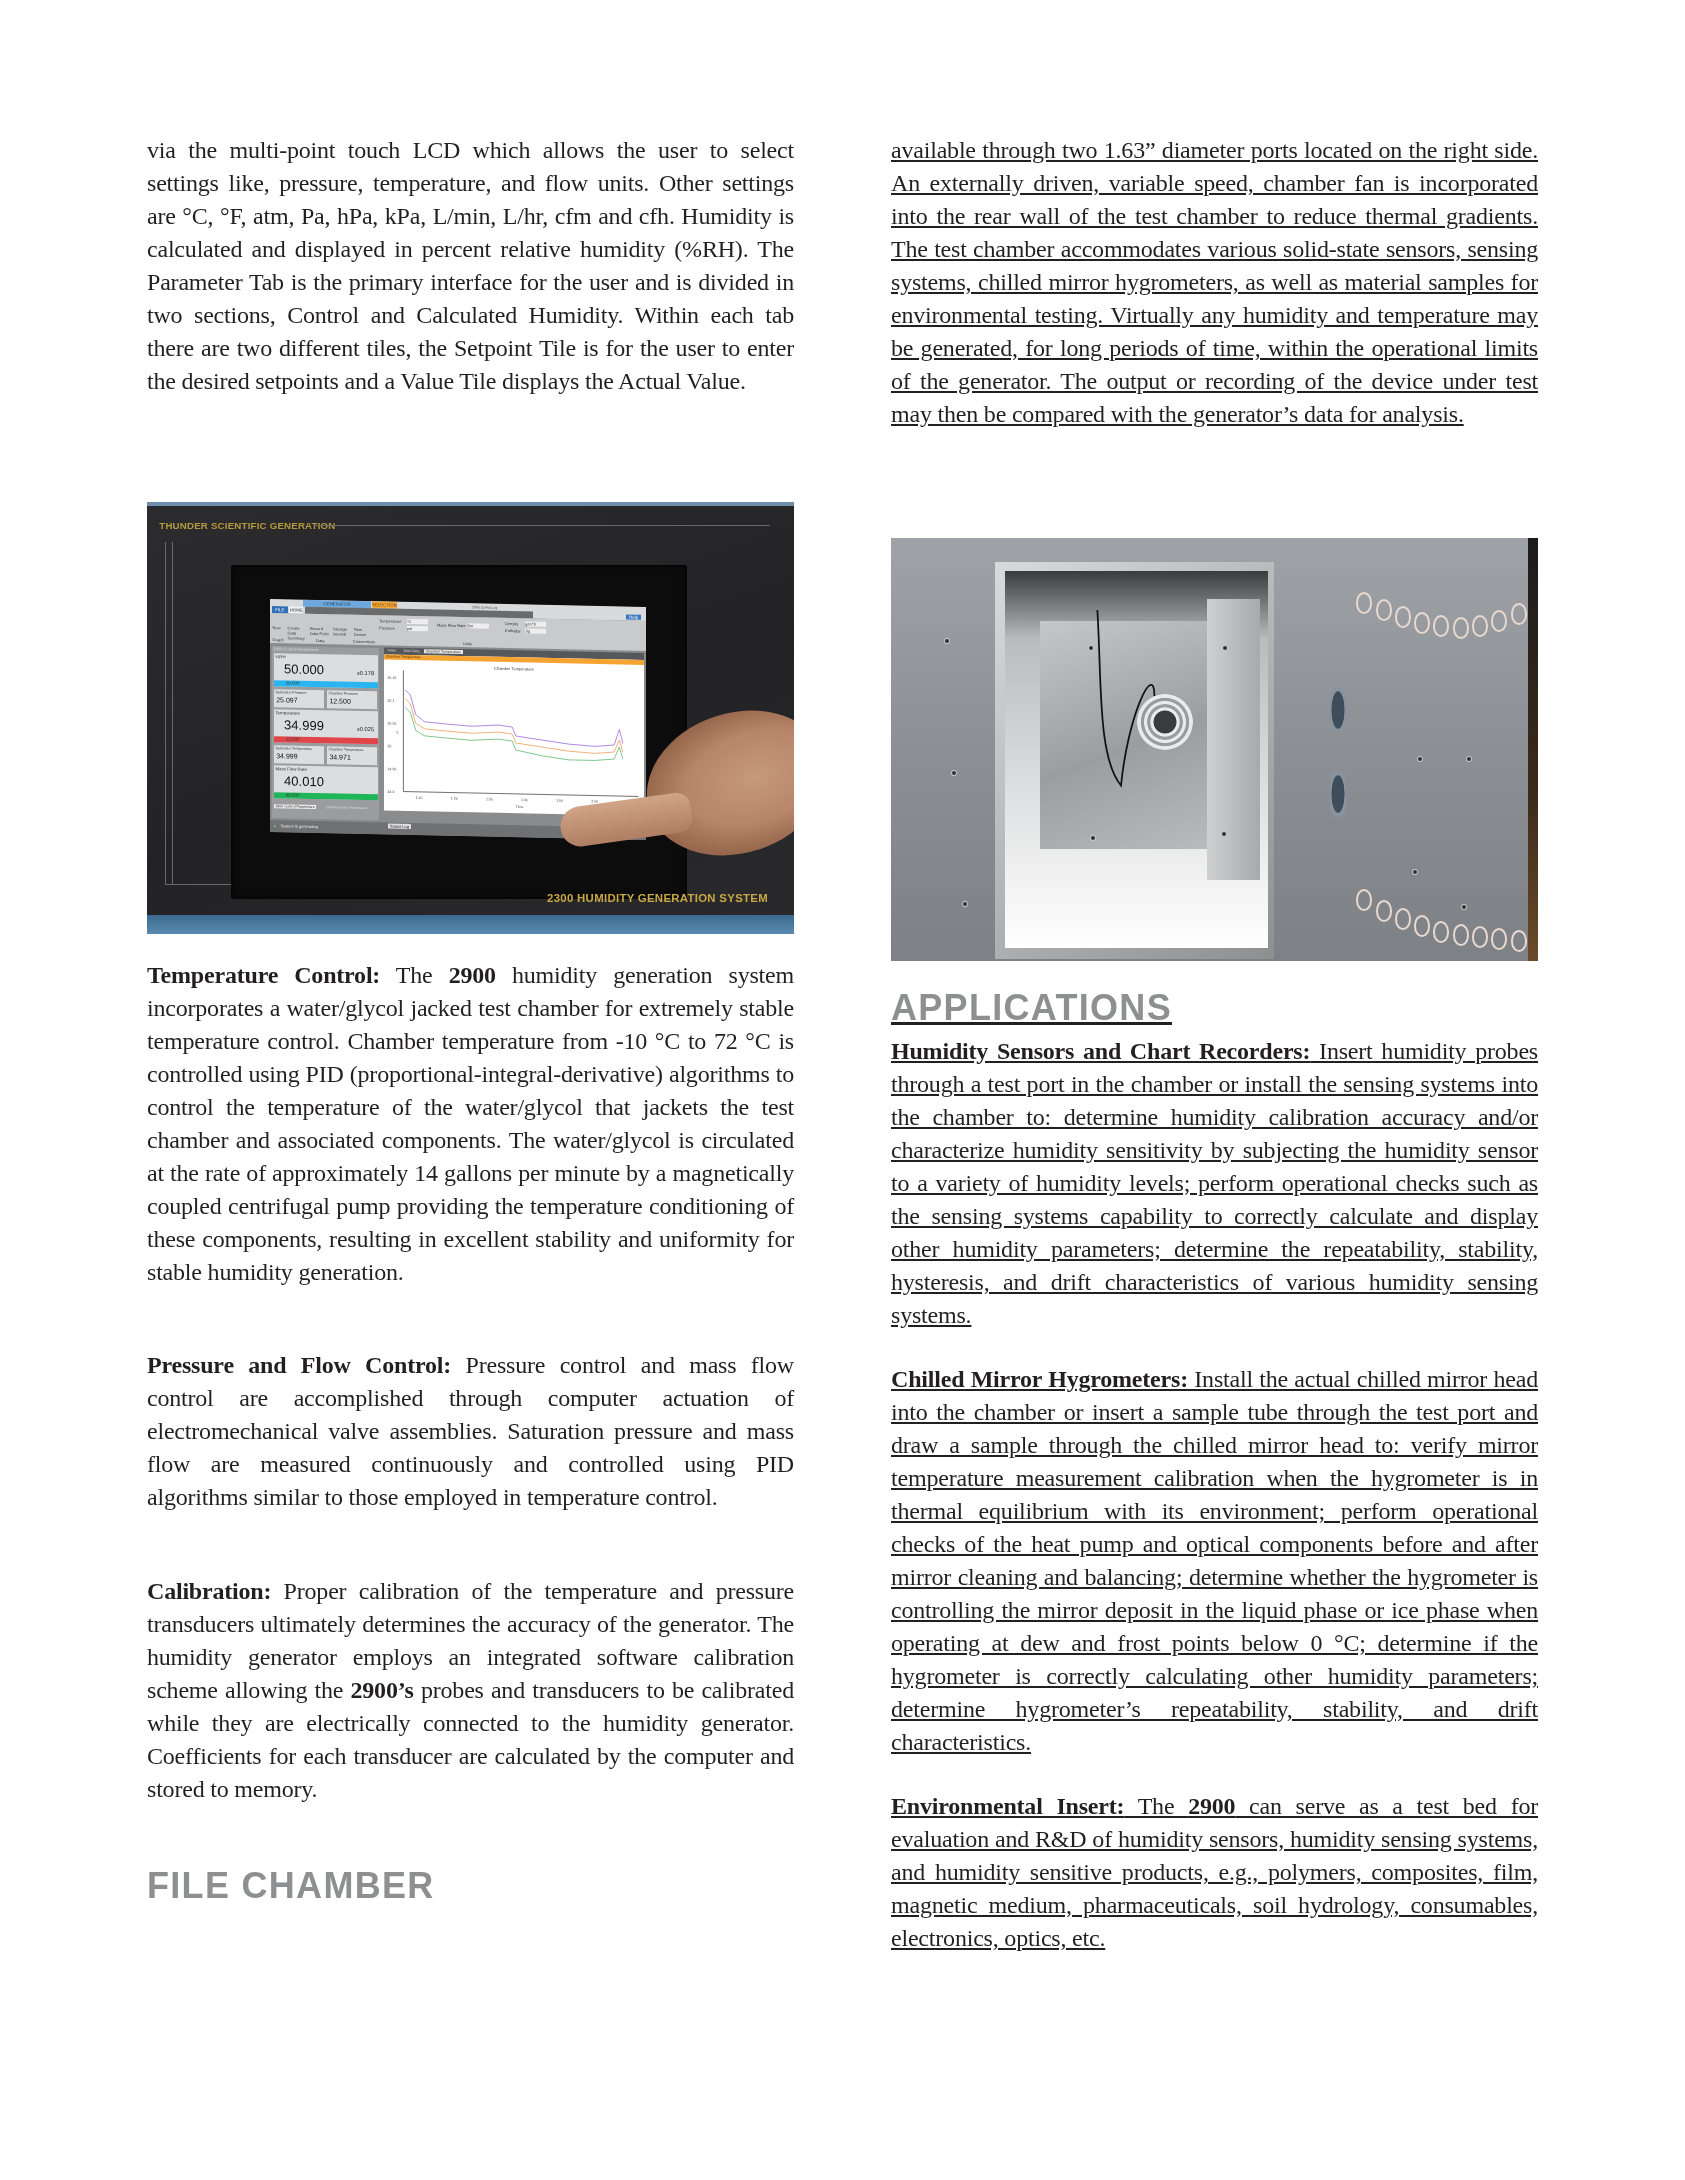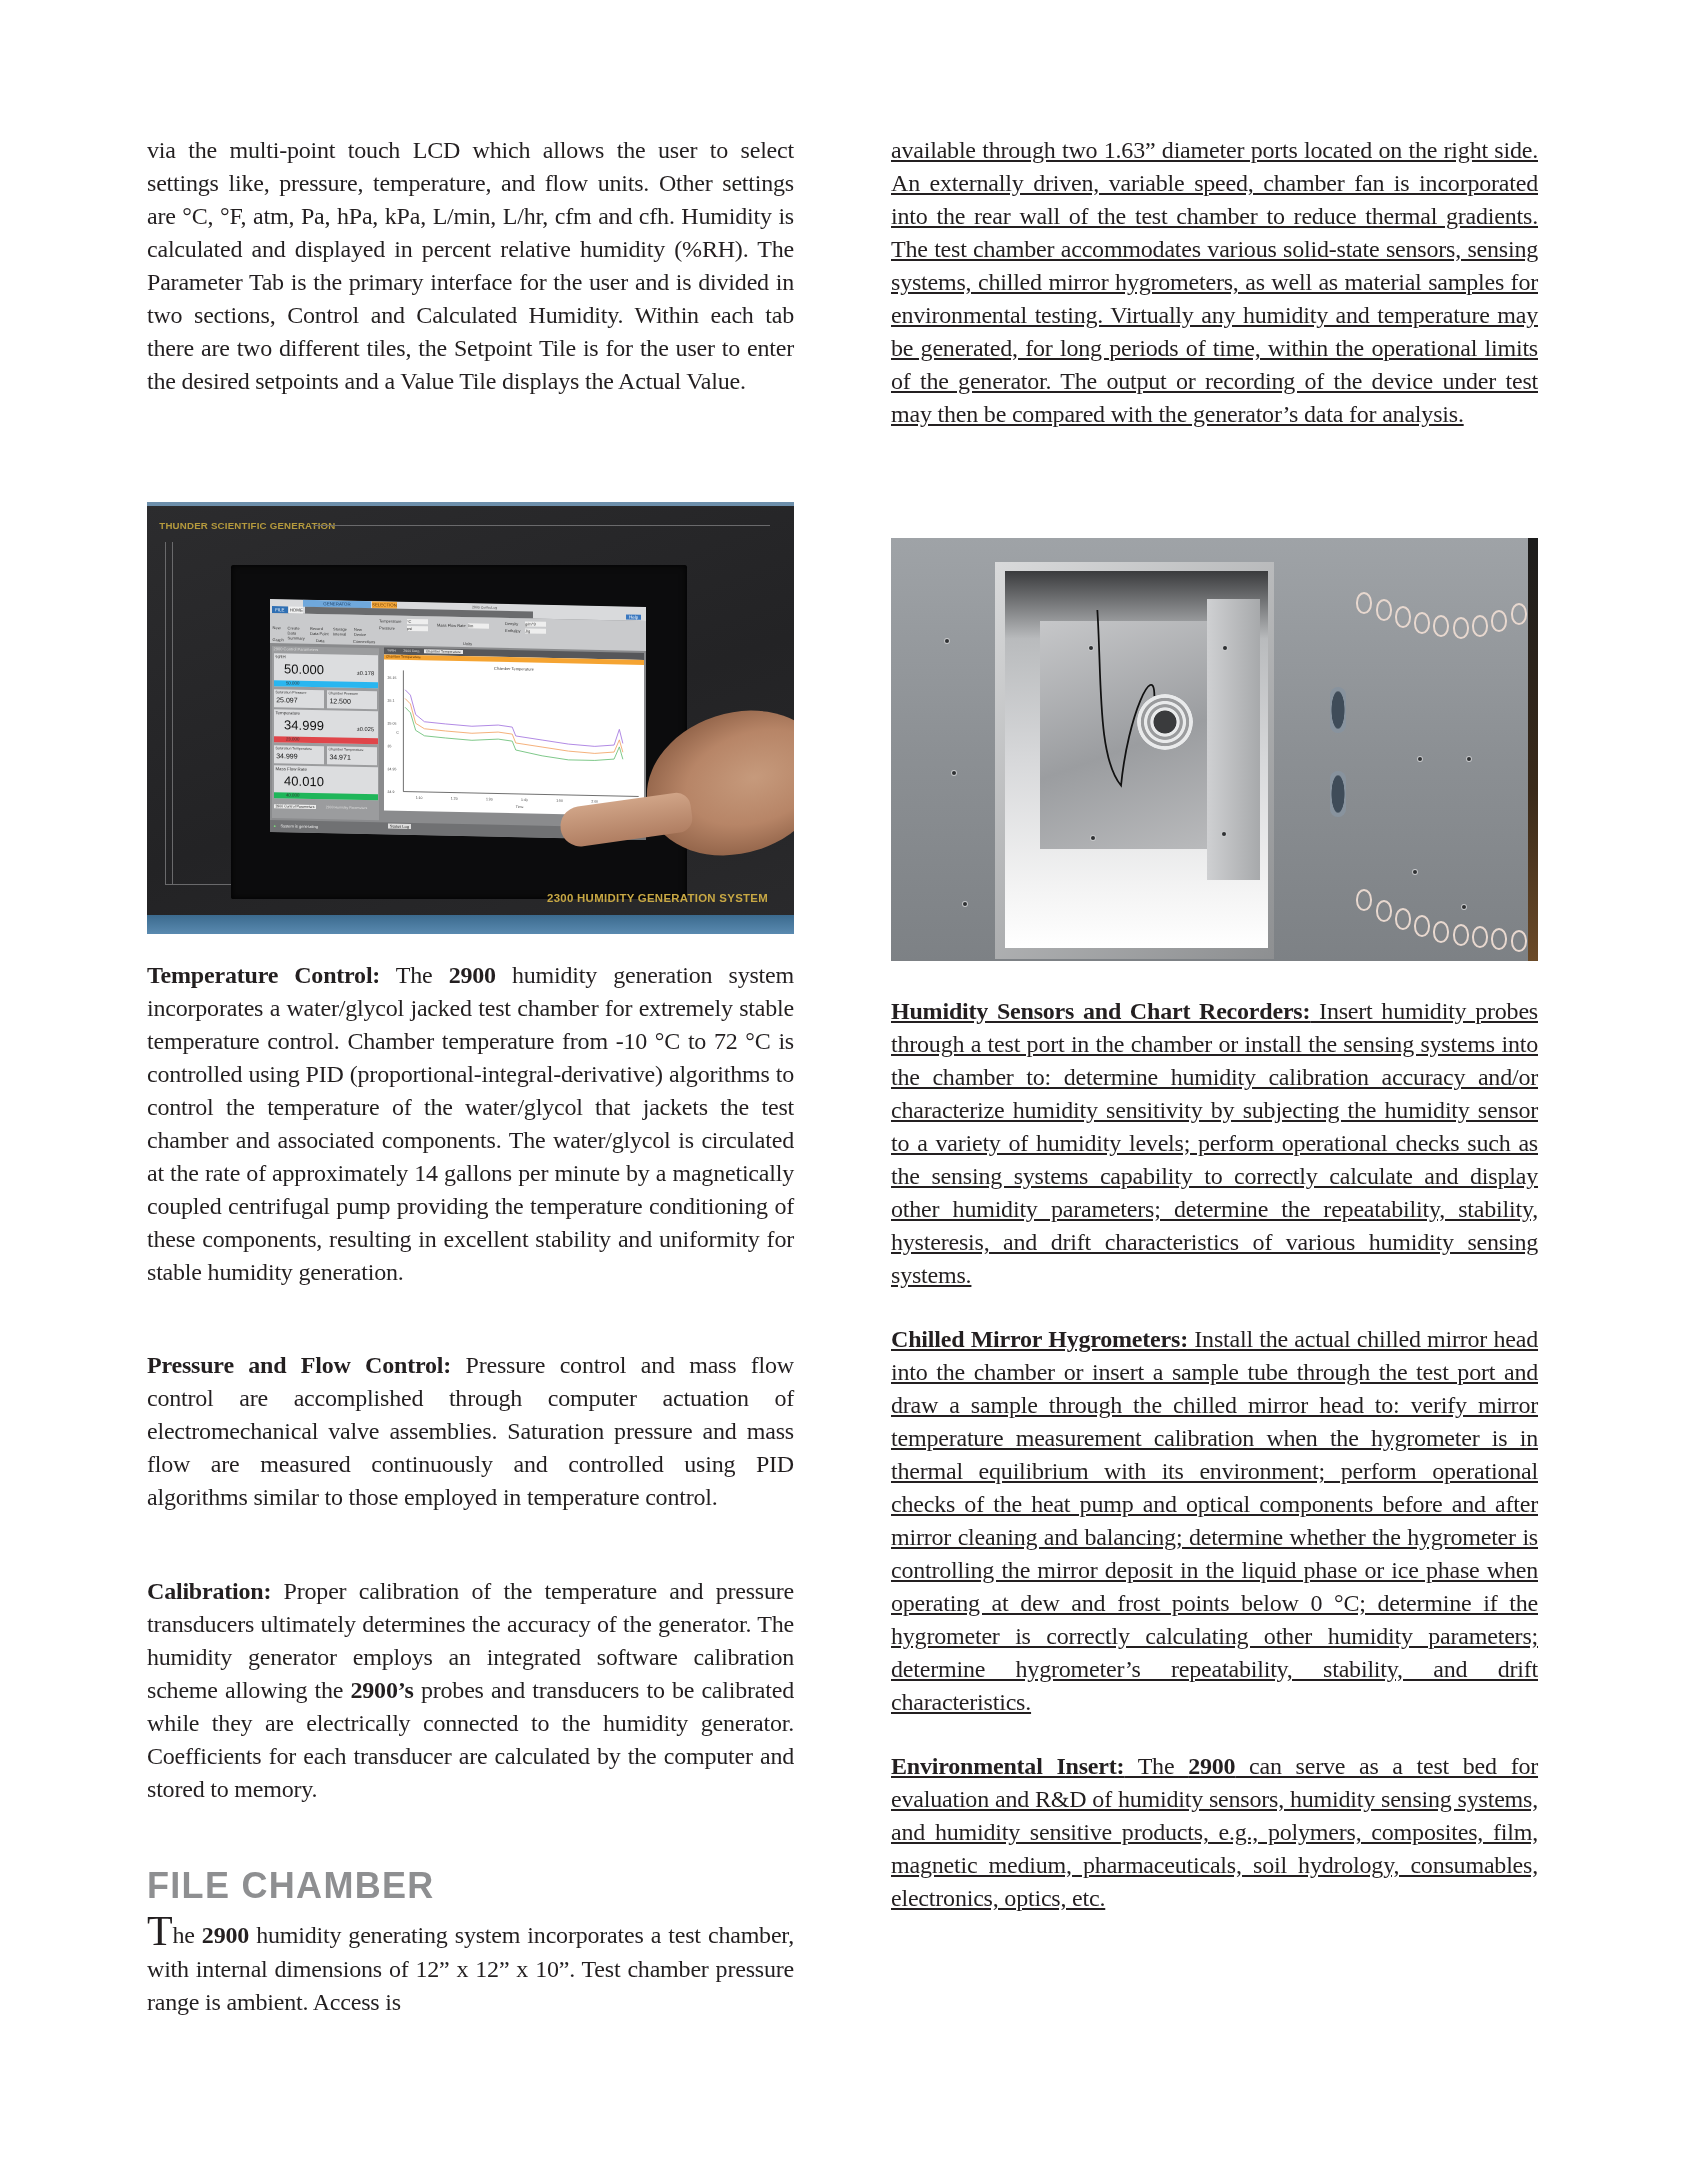--- a/index.html
+++ b/index.html
@@ -233,21 +233,20 @@
 <div class="col col-left" style="top:1349px;">
   <p class="body"><b>Pressure and Flow Control:</b><span>  Pressure control and mass flow control are accomplished through computer actuation of electromechanical valve assemblies. Saturation pressure and mass flow are measured continuously and controlled using PID algorithms similar to those employed in temperature control.</span></p>
 </div>
 
 <div class="col col-left" style="top:1575px;">
   <p class="body"><b>Calibration:</b><span>  Proper calibration of the temperature and pressure transducers ultimately determines the accuracy of the generator. The humidity generator employs an integrated software calibration scheme allowing the </span><b>2900’s</b><span> probes and transducers to be calibrated while they are electrically connected to the humidity generator.  Coefficients for each transducer are calculated by the computer and stored to memory.</span></p>
 </div>
 
 <div class="col col-left" style="top:1866px;">
   <h2 class="heading">FILE CHAMBER</h2>
-  <p class="body" style="margin-top:12.3px;"><span class="dropcap">T</span><span>he </span><b>2900</b><span> humidity generating system incorporates a test chamber, with internal dimensions of 12” x 12” x 10”.  Test chamber pressure range is ambient.  Access is</span></p>
 </div>
 
 <div class="col col-right" style="top:134px;">
   <p class="body">available through two 1.63” diameter ports located on the right side. An externally driven, variable speed, chamber fan is incorporated into the rear wall of the test chamber to reduce thermal gradients.  The test chamber accommodates various solid-state sensors, sensing systems, chilled mirror hygrometers, as well as material samples for environmental testing.  Virtually any humidity and temperature may be generated, for long periods of time, within the operational limits of the generator. The output or recording of the device under test may then be compared with the generator’s data for analysis.</p>
 </div>
 
 <div class="photo photo-chamber">
   <div class="chamber-frame"></div>
   <div class="chamber-inner"></div>
   <div class="back-wall"></div>
@@ -288,17 +287,18 @@
     <div class="coil" style="left:542px; top:383px;"></div>
       <div class="coil" style="left:562px; top:386px;"></div>
     <div class="coil" style="left:581px; top:388px;"></div>
       <div class="coil" style="left:600px; top:390px;"></div>
     <div class="coil" style="left:620px; top:392px;"></div>
   </div>
   <div class="edge-right"></div>
 </div>
 
 <div class="col col-right" style="top:988px;">
+  <h2 class="heading">APPLICATIONS</h2>
   <p class="body" style="margin-top:7px;"><b>Humidity Sensors and Chart Recorders:</b><span> Insert humidity probes through a test port in the chamber or install the sensing systems into the chamber to: determine humidity calibration accuracy and/or characterize humidity sensitivity by subjecting the humidity sensor to a variety of humidity levels;  perform operational checks such as the sensing systems capability to correctly calculate and display other humidity parameters; determine the repeatability, stability, hysteresis, and drift characteristics of various humidity sensing systems.</span></p>
   <p class="body" style="margin-top:31px;"><b>Chilled Mirror Hygrometers:</b><span>  Install the actual chilled mirror head into the chamber or insert a sample tube through the test port and draw a sample through the chilled mirror head to:  verify mirror temperature measurement calibration when the hygrometer is in thermal equilibrium with its environment; perform operational checks of the heat pump and optical components before and after mirror cleaning and balancing; determine whether the hygrometer is controlling the mirror deposit in the liquid phase or ice phase when operating at dew and frost points below 0 °C; determine if the hygrometer is correctly calculating other humidity parameters; determine hygrometer’s repeatability, stability, and drift characteristics.</span></p>
   <p class="body" style="margin-top:31px;"><b>Environmental Insert:</b><span> The </span><b>2900</b><span> can serve as a test bed for evaluation and R&amp;D of humidity sensors, humidity sensing systems, and humidity sensitive products, e.g., polymers, composites, film, magnetic medium, pharmaceuticals, soil hydrology, consumables, electronics, optics, etc.</span></p>
 </div>
 
 
 </body></html>

